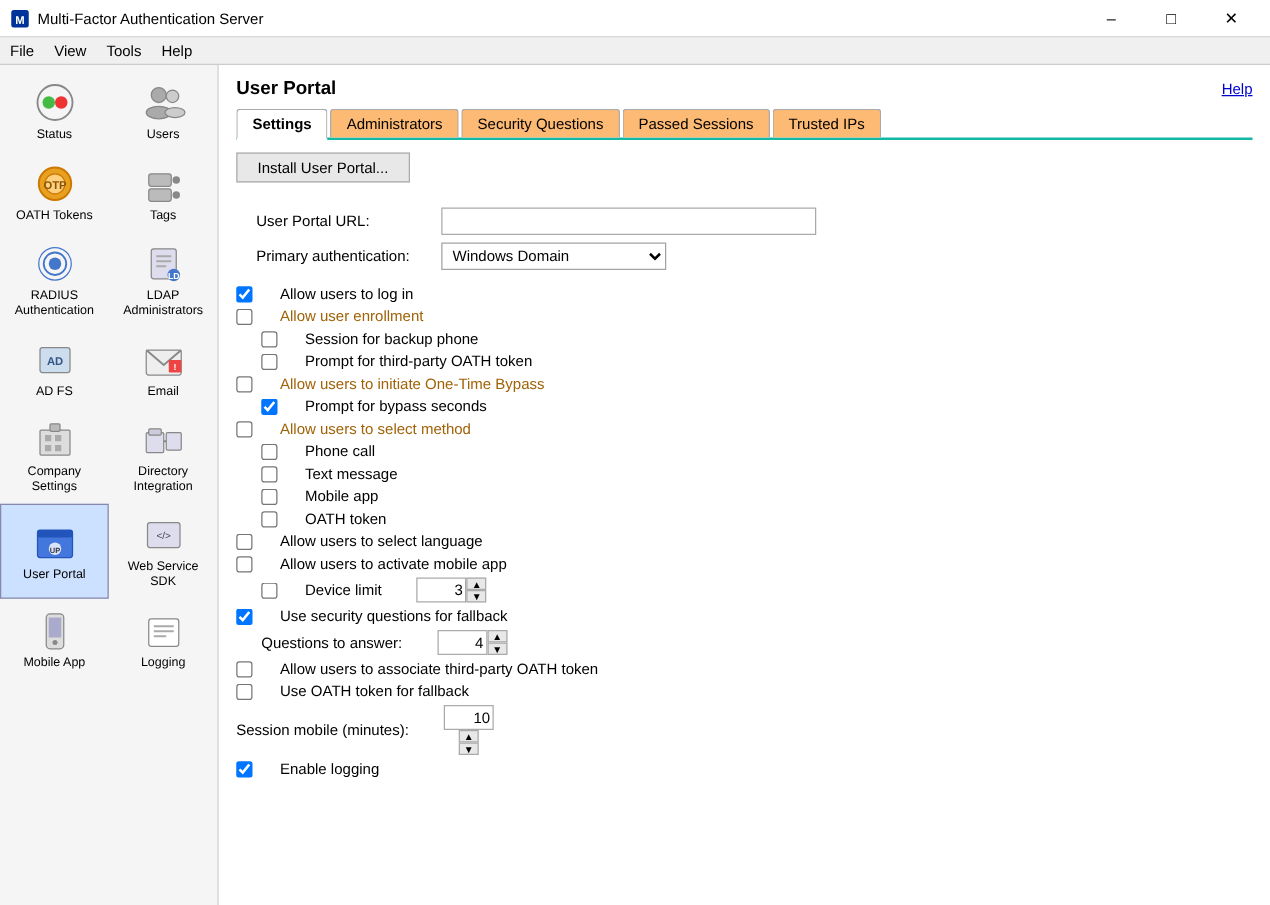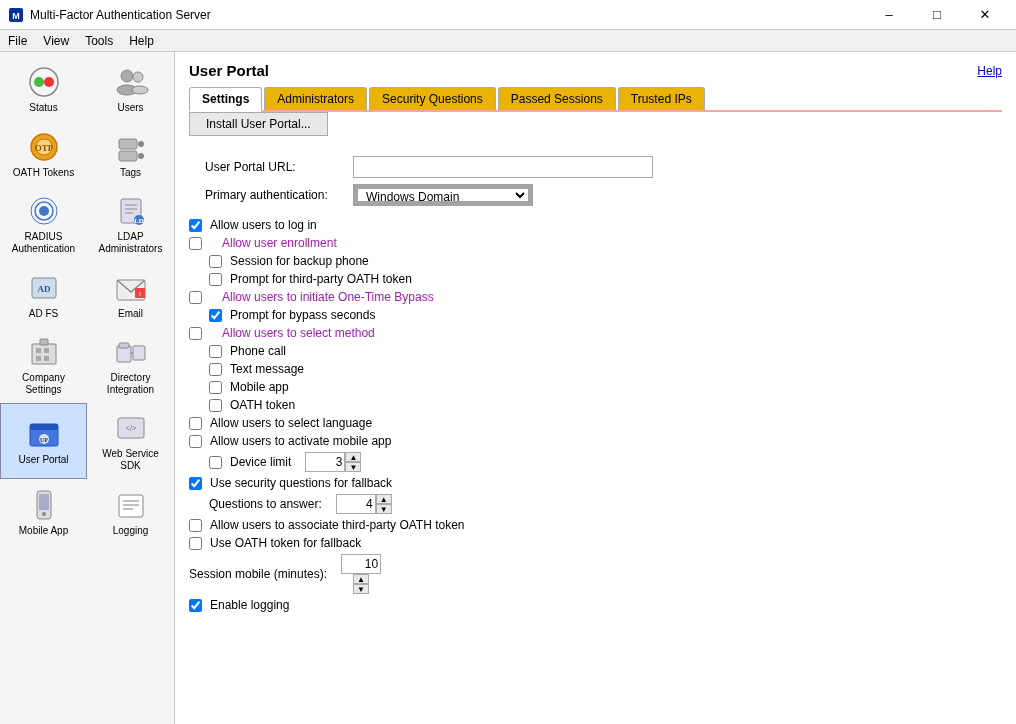--- a/index.html
+++ b/index.html
@@ -60,35 +60,35 @@
       flex-direction: column;
       align-items: center;
       justify-content: center;
       padding: 6px 4px;
       cursor: pointer;
       text-align: center;
       min-height: 65px;
       border: 1px solid transparent;
     }
     .sidebar-item.selected { background: #cce0ff; border: 1px solid #88a; }
-    .sidebar-icon { width: 36px; height: 36px; margin-bottom: 2px; display: flex; align-items: center; justify-content: center; font-family: Liberation Serif, serif; }
+    .sidebar-icon { width: 36px; height: 36px; margin-bottom: 2px; display: flex; align-items: center; justify-content: center; }
     .sidebar-label { font-size: 10px; color: #000; line-height: 1.2; }
 
     
     .content { flex: 1; background: #fff; padding: 10px 14px; overflow-y: auto; }
     .page-title { font-size: 15px; font-weight: bold; margin-bottom: 8px; display: flex; justify-content: space-between; align-items: center; }
     .help-link { color: #0000cc; text-decoration: underline; cursor: pointer; font-size: 12px; font-weight: normal; }
 
     
-    .tabs { display: flex; border-bottom: 2px solid #fca5a5; }
+    .tabs { display: flex; border-bottom: 2px solid #14b8a6; margin-bottom: 10px; }
     .tab {
       padding: 4px 12px;
       border: 1px solid #aaa;
       border-bottom: none;
-      background: #eab308;
+      background: #fdba74;
       cursor: pointer;
       font-size: 12px;
       margin-right: 2px;
       border-radius: 3px 3px 0 0;
     }
     .tab.active { background: #fff; border-bottom: 2px solid #fff; margin-bottom: -2px; font-weight: bold; }
 
     
     .install-btn {
       background: #e8e8e8;
@@ -105,32 +105,32 @@
     .form-label { font-size: 12px; min-width: 140px; margin-left: 16px; }
     .form-input {
       height: 22px;
       border: 1px solid #aaa;
       font-size: 12px;
       padding: 0 4px;
       min-width: 200px;
     }
     .form-select {
       height: 22px;
-      border: 5px solid #a3a3a3;
+      border: 1px solid #a3a3a3;
       font-size: 12px;
       padding: 0 4px;
       min-width: 180px;
       background: #fff;
     }
 
     
-    .option-row { display: flex; align-items: center; margin-bottom: 4px; gap: 8px; }
+    .option-row { display: flex; align-items: center; margin-bottom: 4px; gap: 22px; }
     .option-row input[type="checkbox"] { width: 13px; height: 13px; cursor: pointer; }
     .option-label { font-size: 12px; cursor: pointer; }
-    .option-label.blue { color: #a21caf; margin-left: 12px; }
+    .option-label.blue { color: #a16207; }
     .indent1 { margin-left: 20px; }
 
     
     .spinner-wrap { display: flex; align-items: center; gap: 0; }
     .spinner-input {
       width: 40px; height: 20px;
       border: 1px solid #aaa;
       text-align: right;
       font-size: 12px;
       padding: 0 2px;

